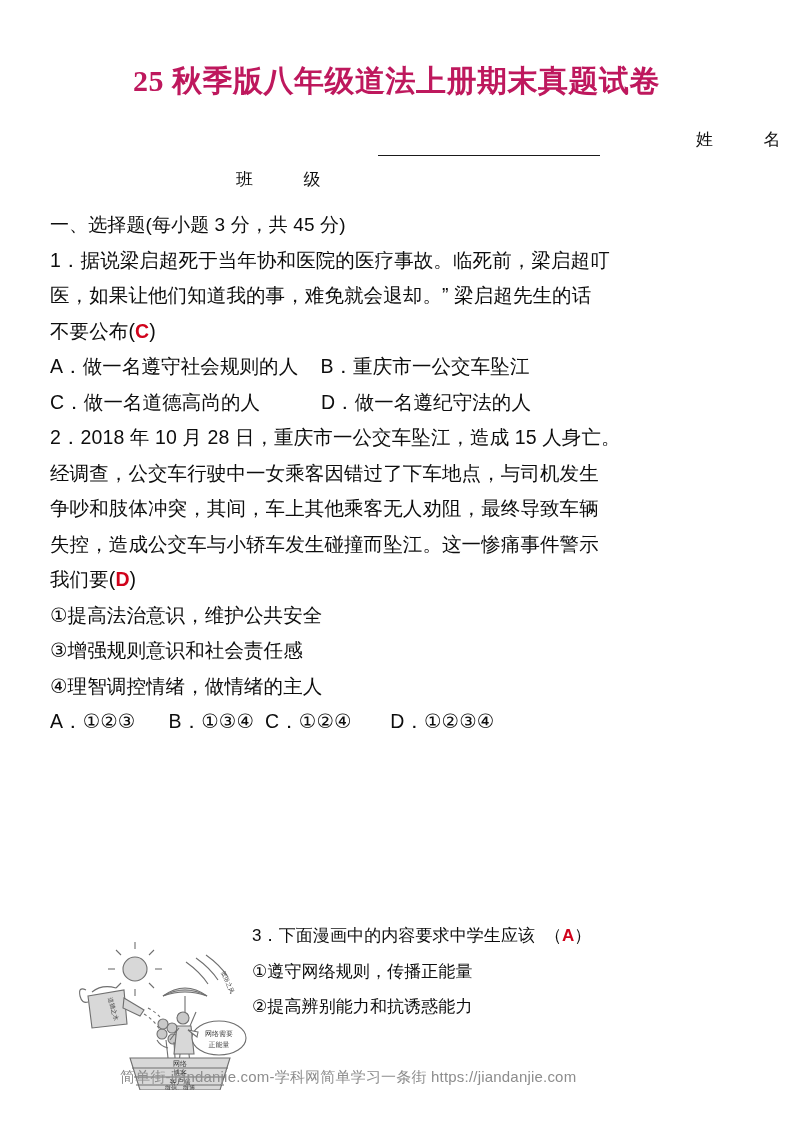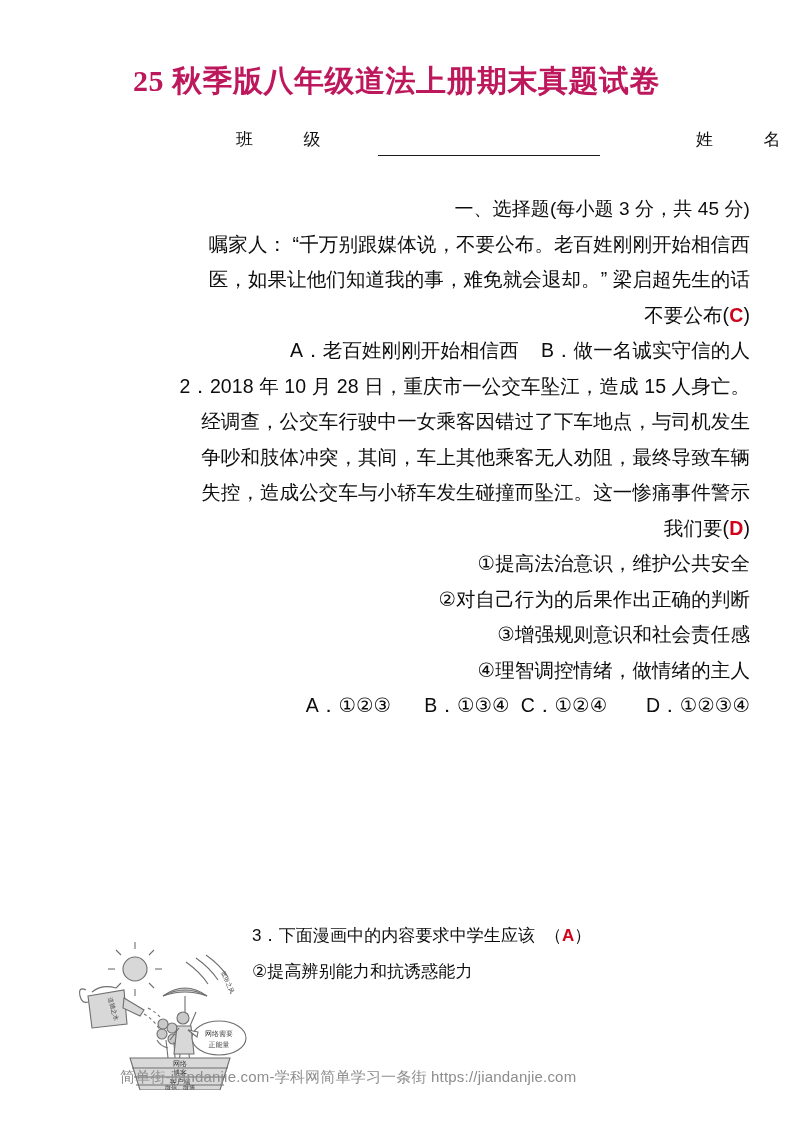--- a/index.html
+++ b/index.html
@@ -59,36 +59,35 @@
     top: 2px;
   }
   .rule {
     position: absolute;
     border-bottom: 1.4px solid #1a1a1a;
     height: 0;
     bottom: 5px;
   }
 
   
-  .lbl-class  { left: 188px; letter-spacing: 14px; }
+  .lbl-class  { left: 188px; letter-spacing: 14px; margin-top: 40px; }
   .lbl-name   { left: 614px; letter-spacing: 14px; margin-left: 34px; }
   .rule-class { left: 330px; width: 222px; }
 
   
   .lbl-score  { left: 272px; letter-spacing: 1px; }
   .rule-name  { left: 0px;   width: 225px; }
   .rule-score { left: 333px; width: 225px; }
 
   
   .body-area {
     position: absolute;
     left: 50px;
-    top: 191px;
+    top: 207px;
     width: 700px;
-    text-align: right;
   }
   .ln {
     font-family: "Liberation Sans", "DejaVu Sans", sans-serif;
     font-size: 19.5px;
     line-height: 35.5px;
     white-space: pre;
     color: #0d0d0d;
     letter-spacing: 0.1px;
   }
   .ln.section {
@@ -147,43 +146,44 @@
       <span class="rule rule-class"></span>
       <span class="info-label lbl-name">姓  名</span>
     </div>
   </div>
 
   <div class="body-area">
 
     <div class="ln section">一、选择题(每小题 3 分，共 45 分)</div>
 
     <div>
-      <div class="ln">嘱家人： “千万别跟媒体说，不要公布。老百姓刚刚开始相信西</div>
+      <div class="ln">1．据说梁启超死于当年协和医院的医疗事故。临死前，梁启超叮</div>
       <div class="ln">医，如果让他们知道我的事，难免就会退却。” 梁启超先生的话</div>
       <div class="ln"><span>不要公布(</span><span class="ans">C</span><span>)</span></div>
-      <div class="ln optline">A．老百姓刚刚开始相信西    B．做一名诚实守信的人</div>
+      <div class="ln optline">A．做一名遵守社会规则的人    B．重庆市一公交车坠江</div>
+      <div class="ln optline">C．做一名道德高尚的人           D．做一名遵纪守法的人</div>
     </div>
 
     <div>
       <div class="ln">2．2018 年 10 月 28 日，重庆市一公交车坠江，造成 15 人身亡。</div>
       <div class="ln">经调查，公交车行驶中一女乘客因错过了下车地点，与司机发生</div>
       <div class="ln">争吵和肢体冲突，其间，车上其他乘客无人劝阻，最终导致车辆</div>
       <div class="ln">失控，造成公交车与小轿车发生碰撞而坠江。这一惨痛事件警示</div>
       <div class="ln"><span>我们要(</span><span class="ans">D</span><span>)</span></div>
       <div class="ln">①提高法治意识，维护公共安全</div>
-      <div class="ln">②对自己行为的后果作出正确的判断</div>
       <div class="ln">③增强规则意识和社会责任感</div>
       <div class="ln">④理智调控情绪，做情绪的主人</div>
       <div class="ln optline">A．①②③      B．①③④  C．①②④       D．①②③④</div>
     </div>
 
   </div>
 
   <div class="q3-block">
     <div class="ln"><span>3．下面漫画中的内容要求中学生应该  （</span><span class="ans">A</span><span>）</span></div>
+    <div class="ln">①遵守网络规则，传播正能量</div>
     <div class="ln">②提高辨别能力和抗诱惑能力</div>
   </div>
 
   <div class="cartoon">
     <svg width="172" height="152" viewBox="0 0 172 152" xmlns="http://www.w3.org/2000/svg">
       <defs>
         <style>
           .ol { fill:none; stroke:#6f6f6f; stroke-width:1.1; }
           .fl { fill:#d8d8d8; stroke:#6f6f6f; stroke-width:1.1; }
           .fl2{ fill:#c9c9c9; stroke:#6f6f6f; stroke-width:1.1; }

